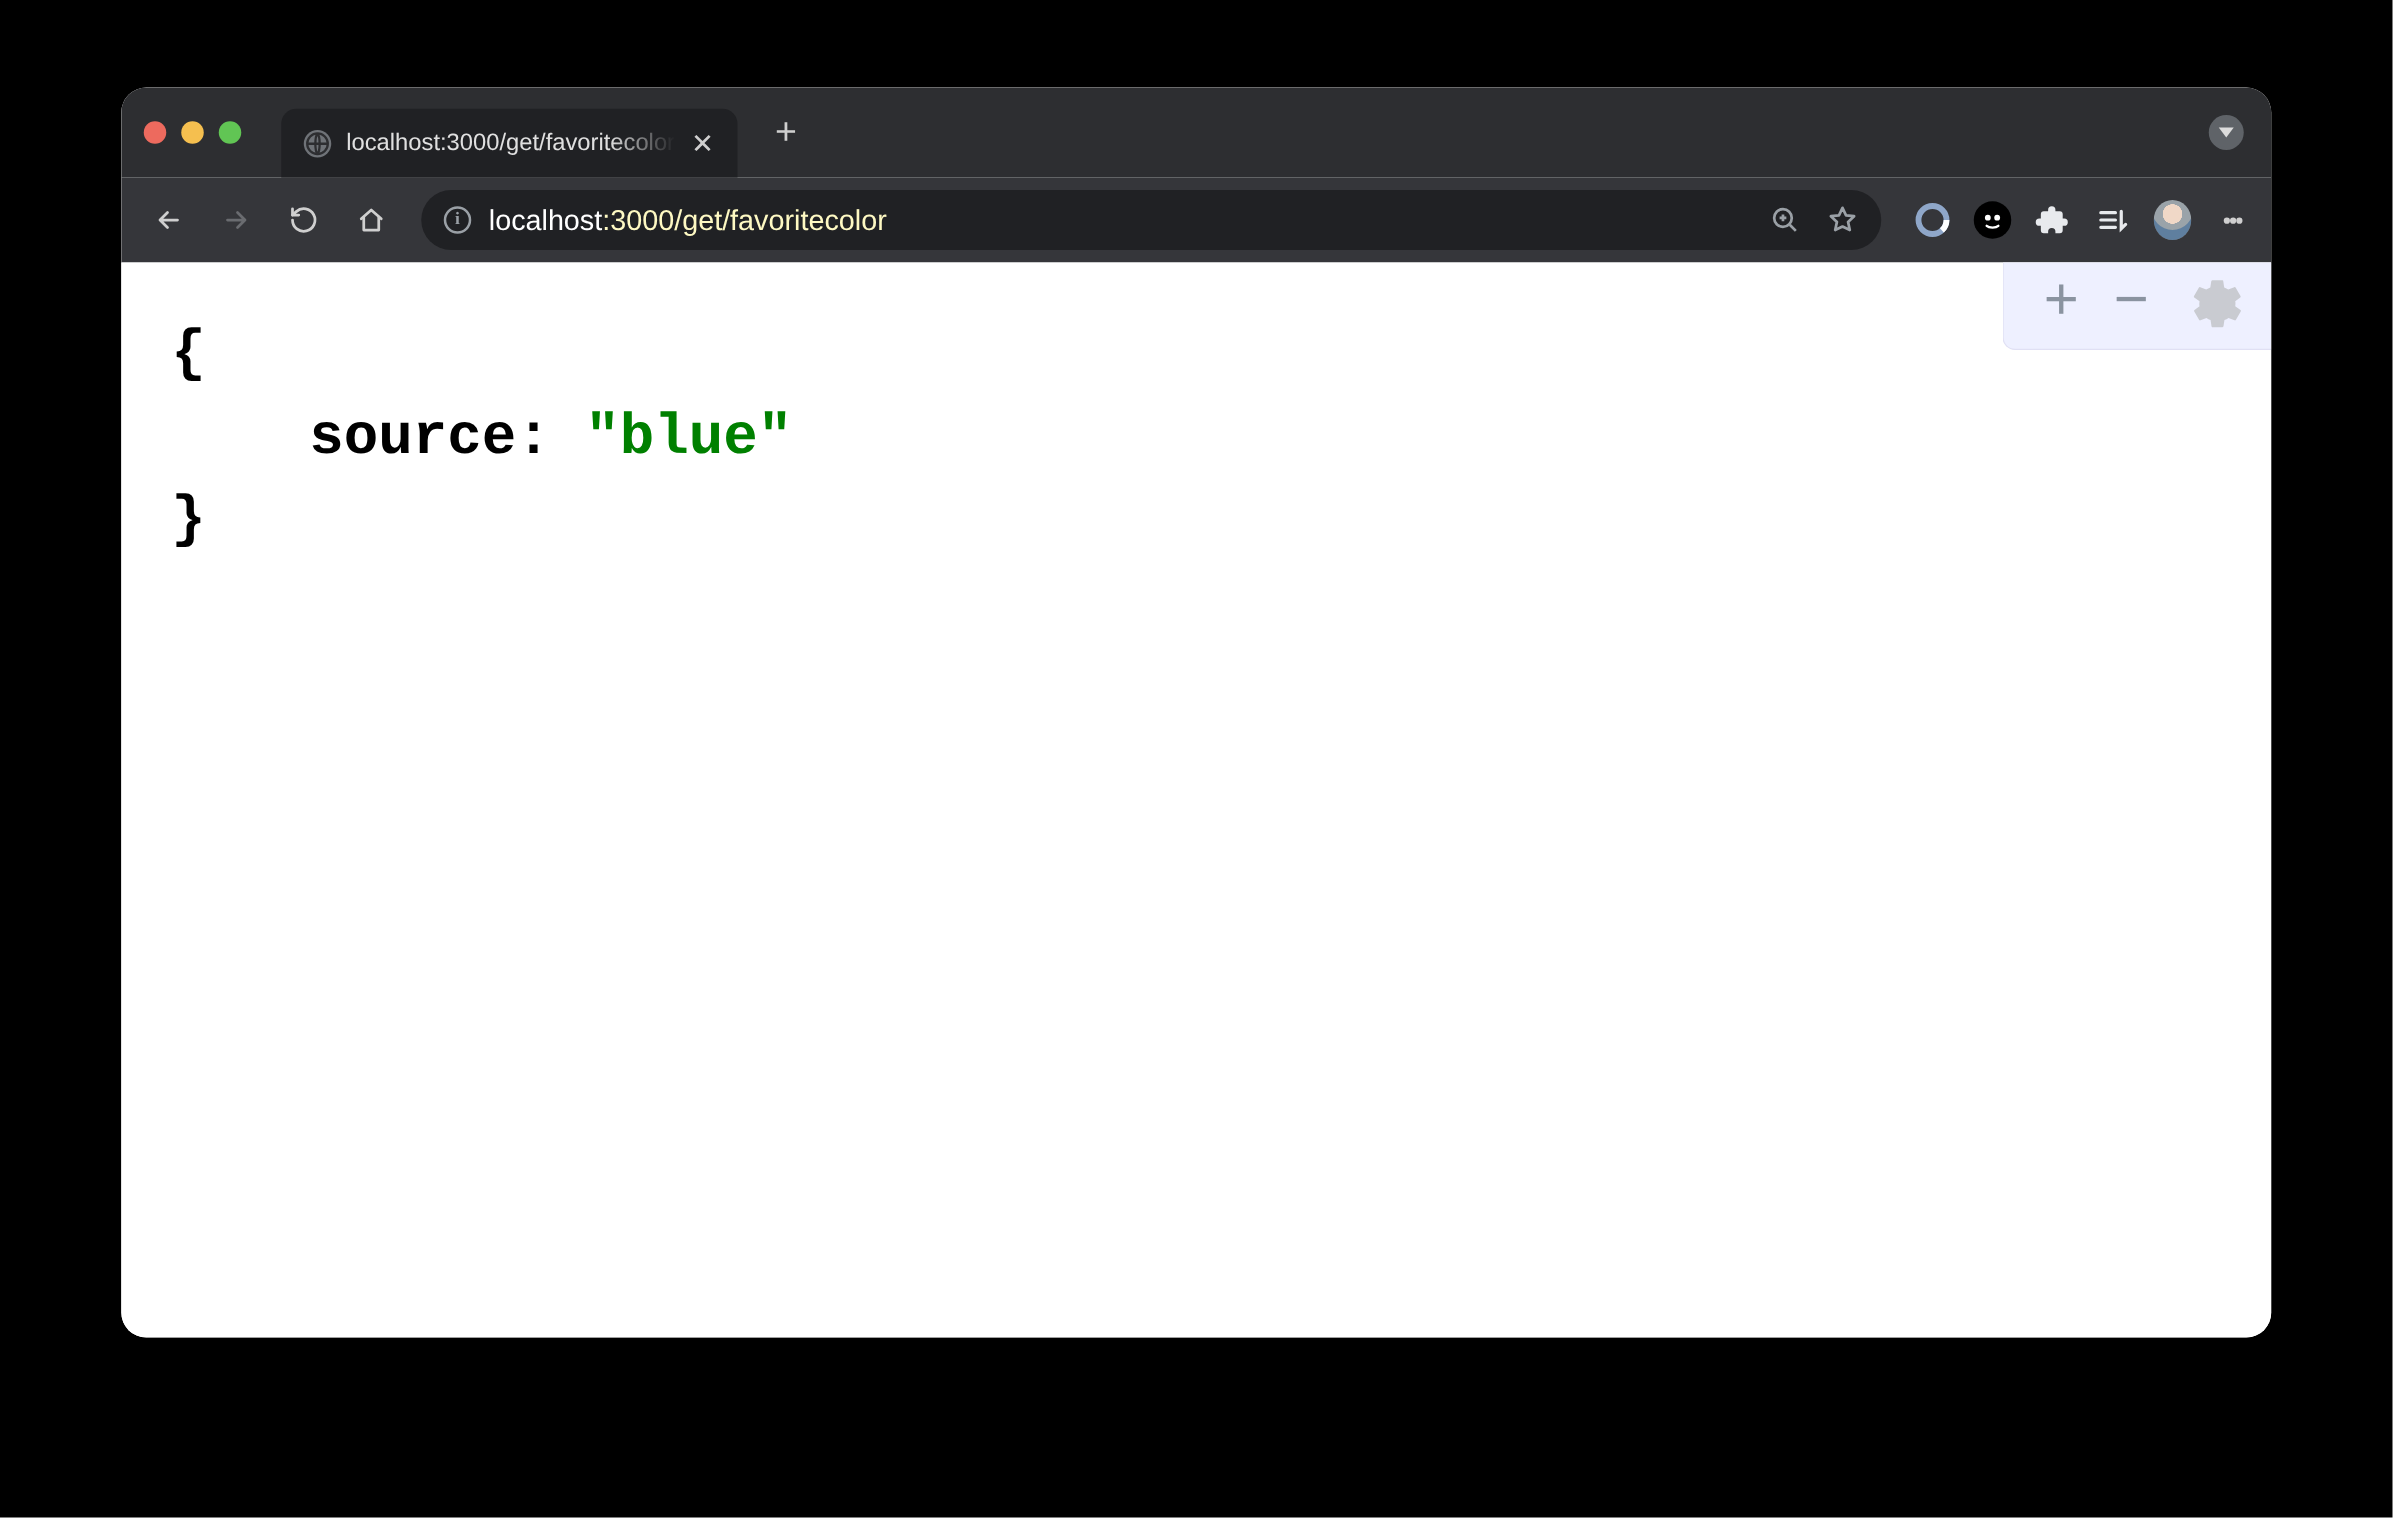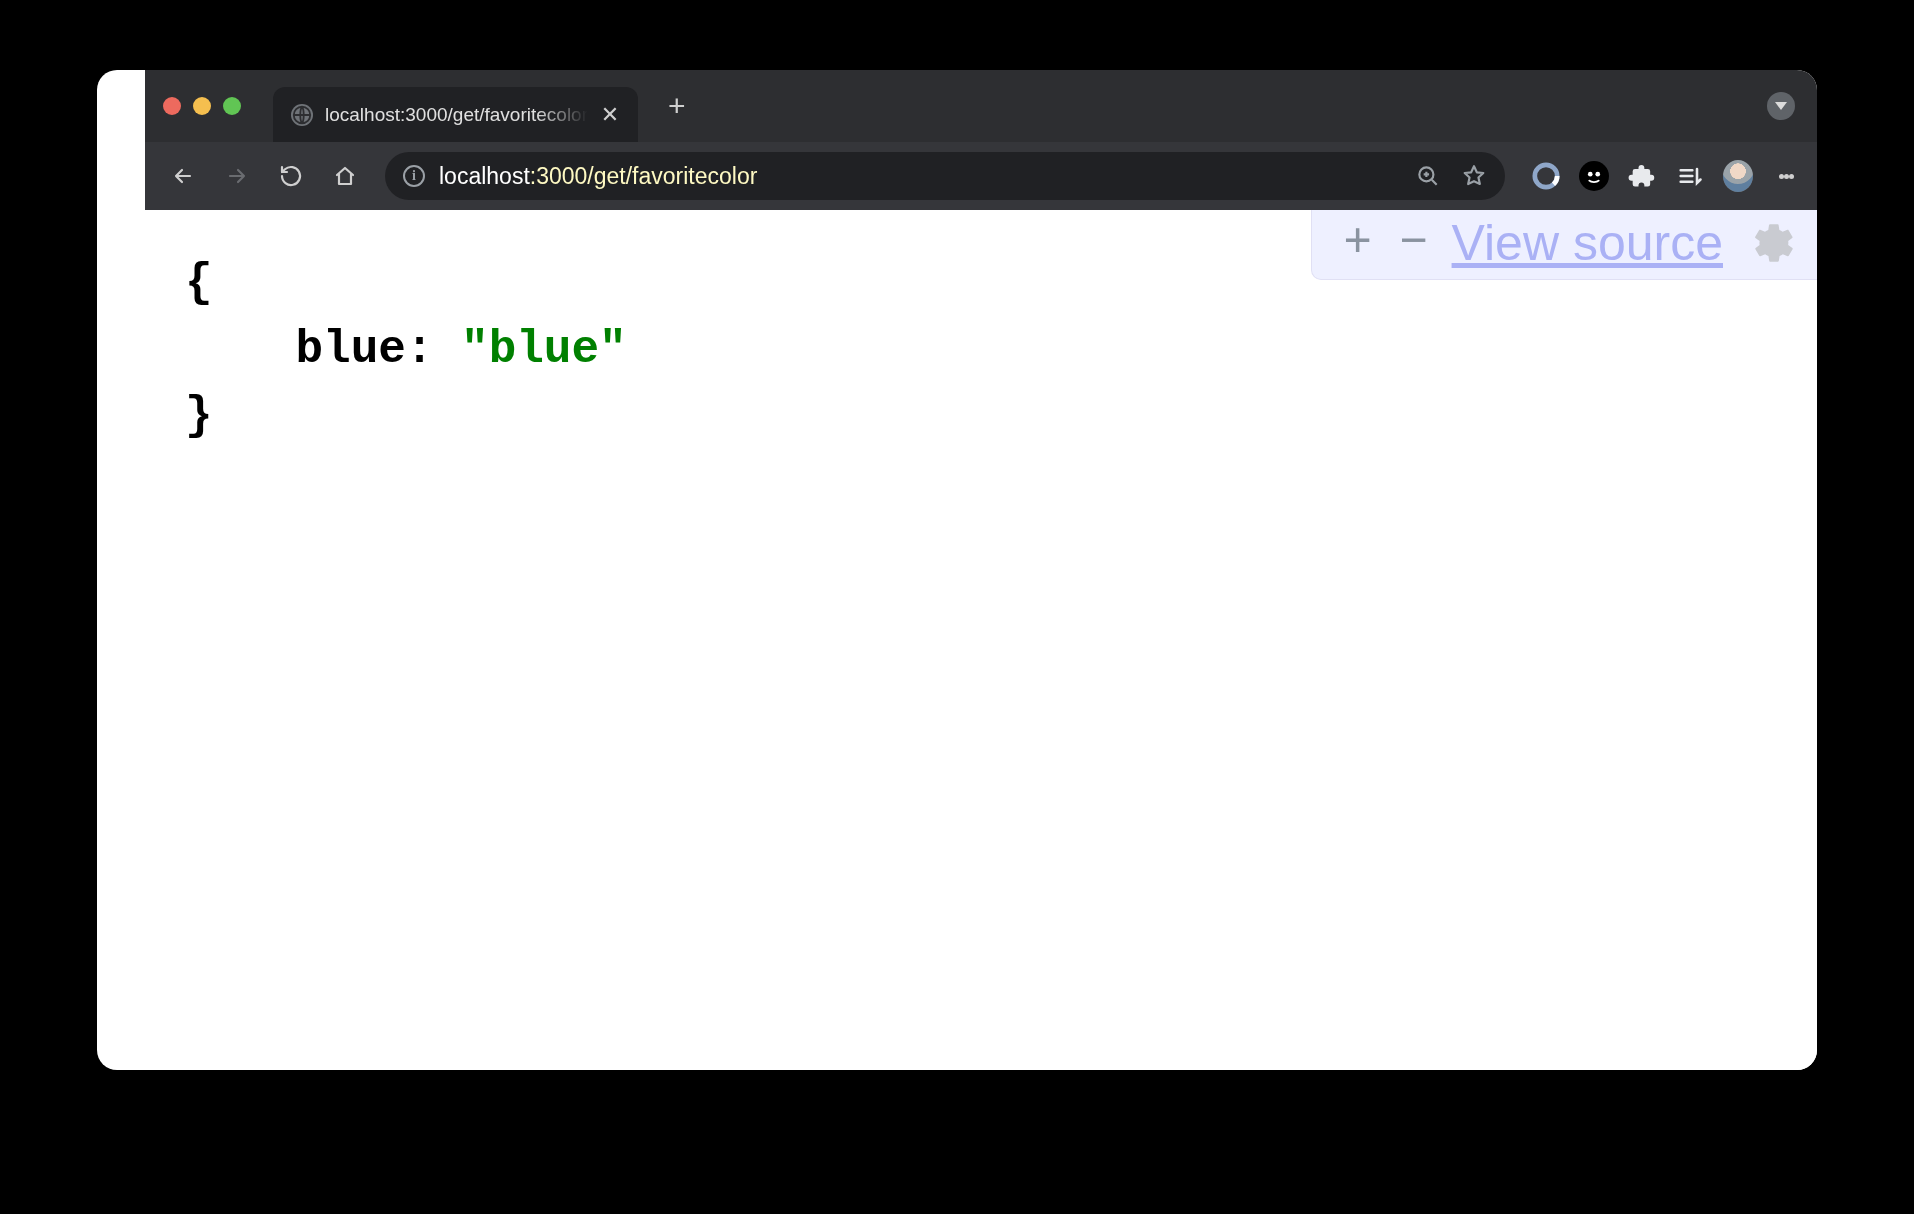--- a/index.html
+++ b/index.html
@@ -15,21 +15,20 @@
     }
     .browser-window {
       width: 1720px;
       height: 1000px;
       background: #fff;
       border-radius: 20px;
       overflow: hidden;
       box-shadow: 0 30px 80px rgba(0,0,0,0.6);
       display: flex;
       flex-direction: column;
-      padding-left: 48px;
     }
     .title-bar {
       background: #2d2e31;
       height: 72px;
       display: flex;
       align-items: center;
       padding: 0 18px;
       position: relative;
     }
     .traffic-lights { display: flex; gap: 12px; margin-right: 20px; align-items: center; }
@@ -288,26 +287,25 @@
           </div>
       </div>
     </div>
   </div>
 
   <div class="content">
 
     <div class="json-toolbar">
       <div class="json-tb-btn">+</div>
       <div class="json-tb-btn">−</div>
-      <a class="view-source">View source</a>
       <div class="gear">
         <svg viewBox="0 0 24 24" fill="#c9cbd1">
             <path d="M12 8.5A3.5 3.5 0 1 0 12 15.5 3.5 3.5 0 1 0 12 8.5M19.4 13c0-.3.1-.7.1-1s0-.7-.1-1l2.1-1.6c.2-.1.2-.4.1-.6l-2-3.5c-.1-.2-.4-.3-.6-.2l-2.5 1c-.5-.4-1.1-.7-1.7-.9l-.4-2.6c0-.2-.2-.4-.5-.4h-4c-.2 0-.4.2-.5.4l-.4 2.6c-.6.2-1.2.6-1.7.9l-2.5-1c-.2-.1-.5 0-.6.2l-2 3.5c-.1.2-.1.5.1.6L4.5 11c0 .3-.1.7-.1 1s0 .7.1 1l-2.1 1.6c-.2.1-.2.4-.1.6l2 3.5c.1.2.4.3.6.2l2.5-1c.5.4 1.1.7 1.7.9l.4 2.6c0 .2.2.4.5.4h4c.2 0 .4-.2.5-.4l.4-2.6c.6-.2 1.2-.6 1.7-.9l2.5 1c.2.1.5 0 .6-.2l2-3.5c.1-.2.1-.5-.1-.6L19.4 13z"></path>
           </svg>
       </div>
     </div>
 
     <div class="json-pre"><span>{</span>
-<span>    blue: </span><span class="json-string">"blue"</span>
+<span>    source: </span><span class="json-string">"blue"</span>
 <span>}</span></div>
 
   </div>
 </div>
 
 </body></html>

